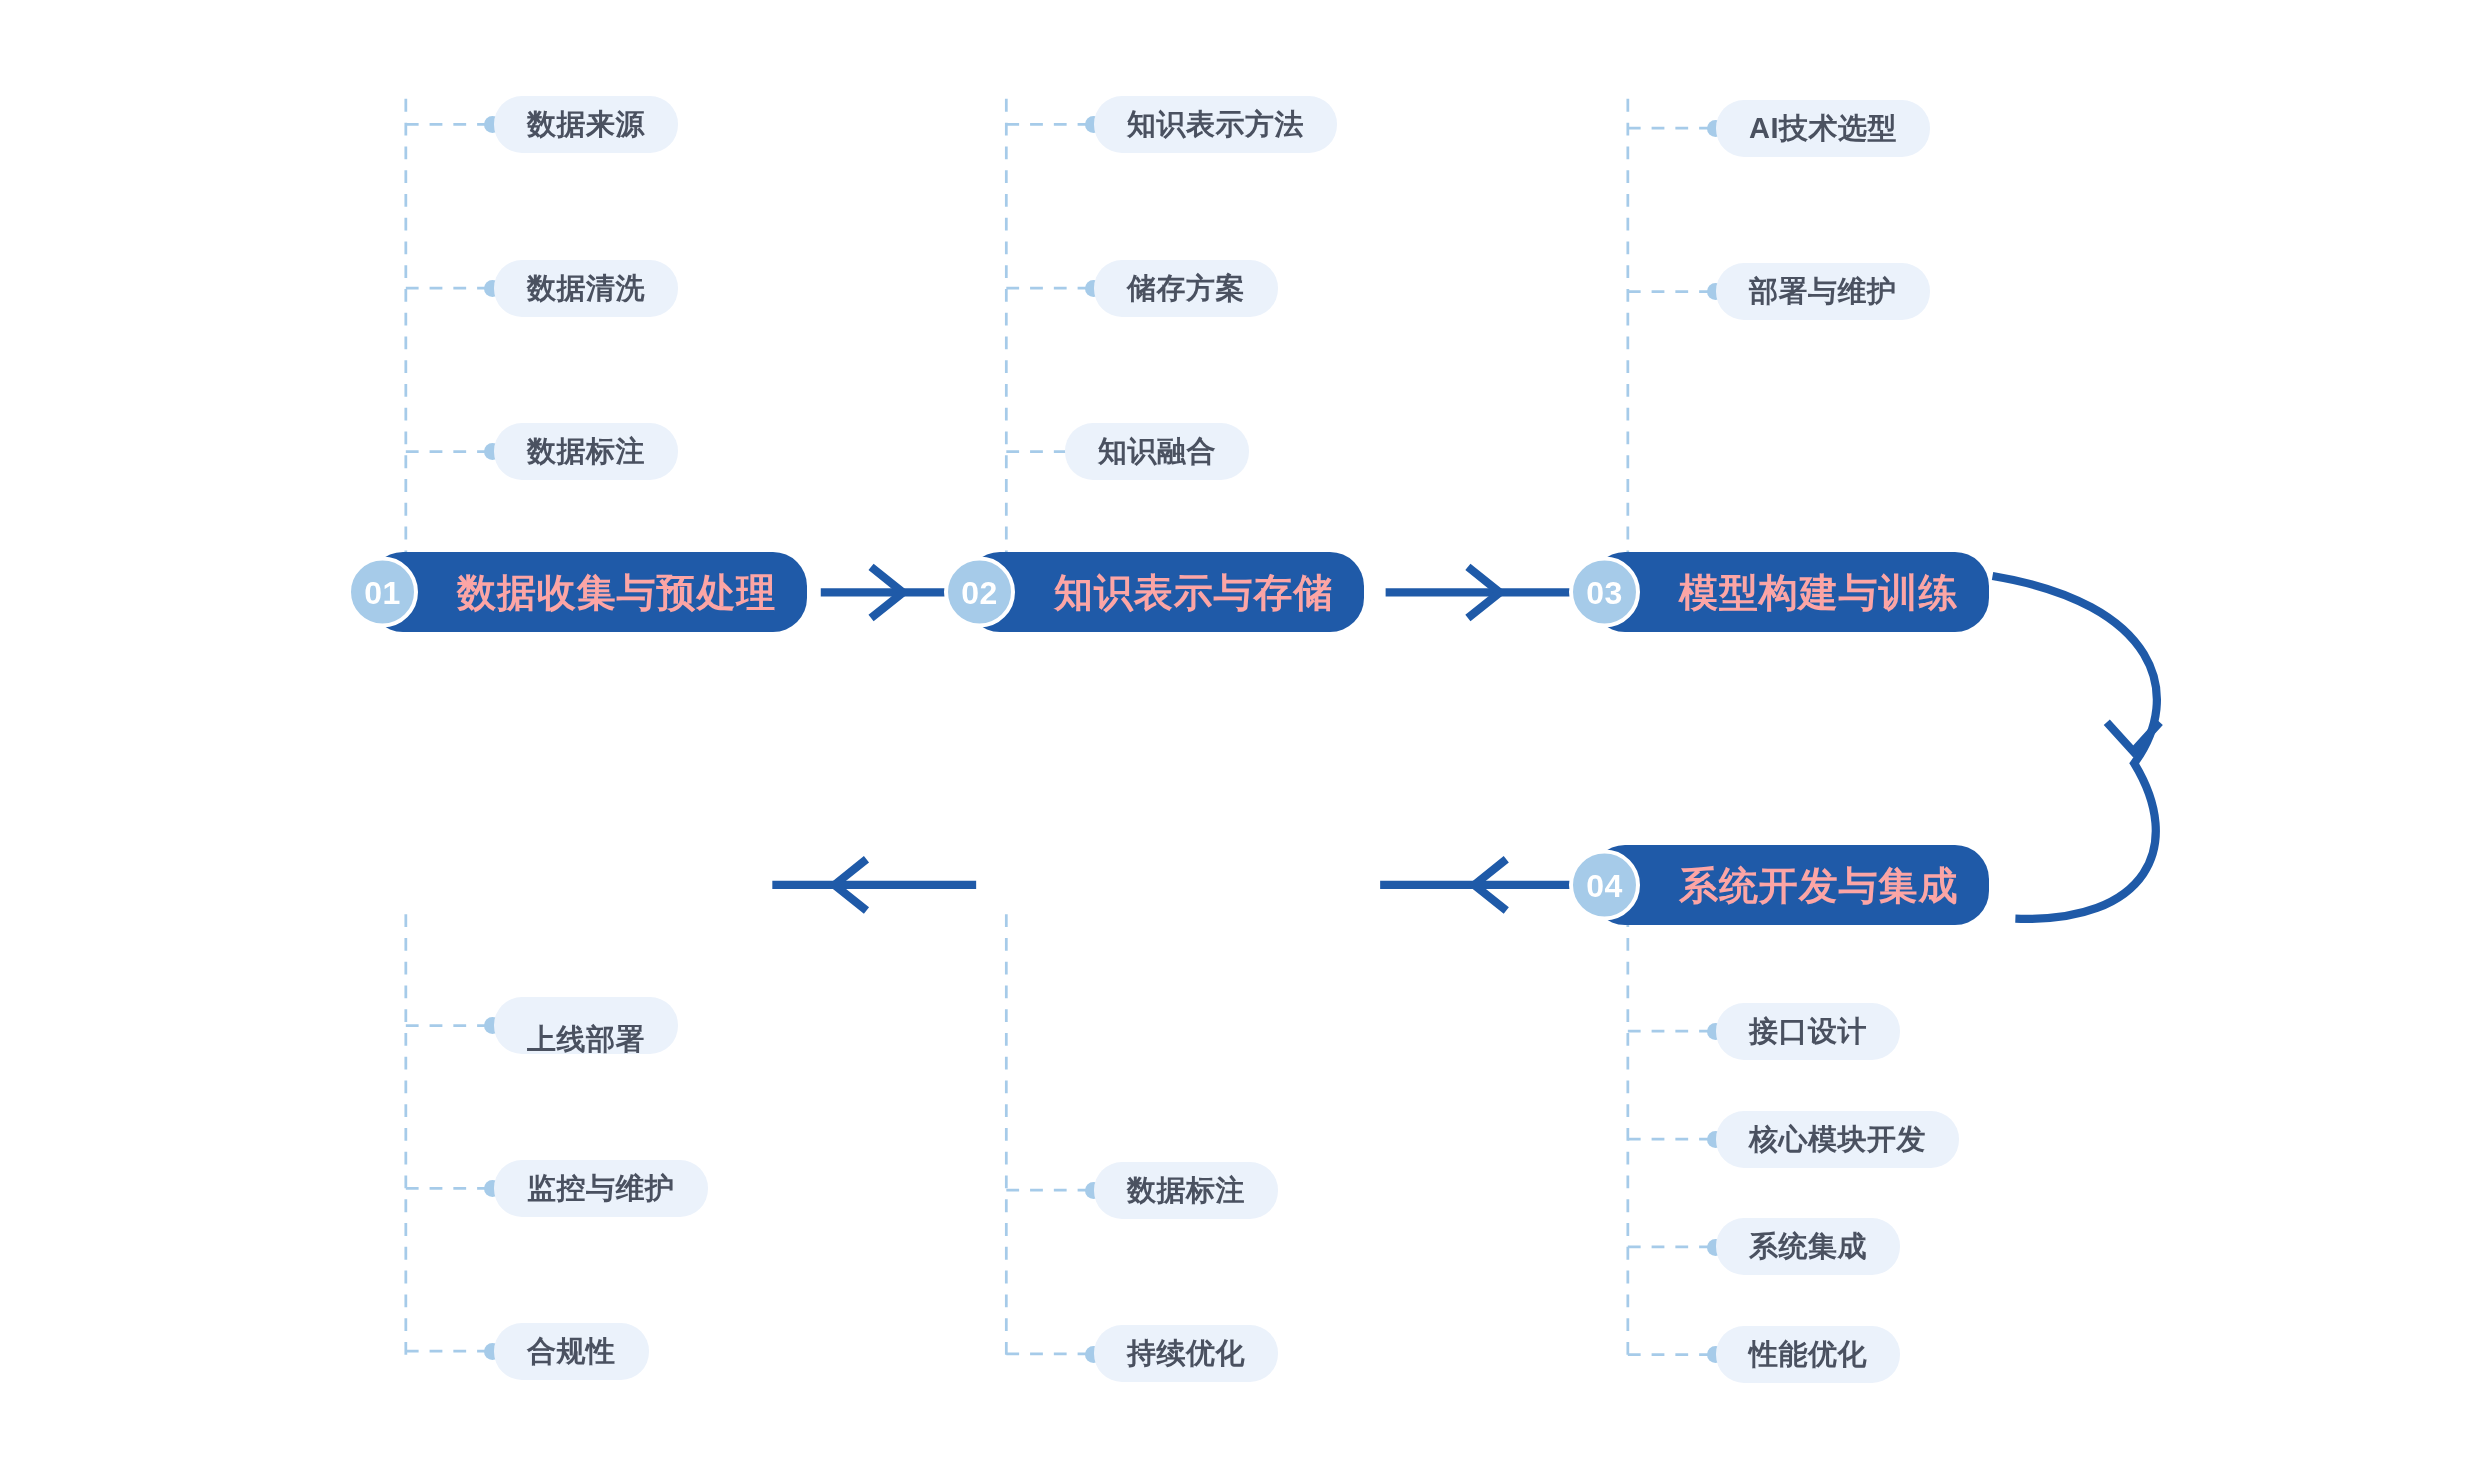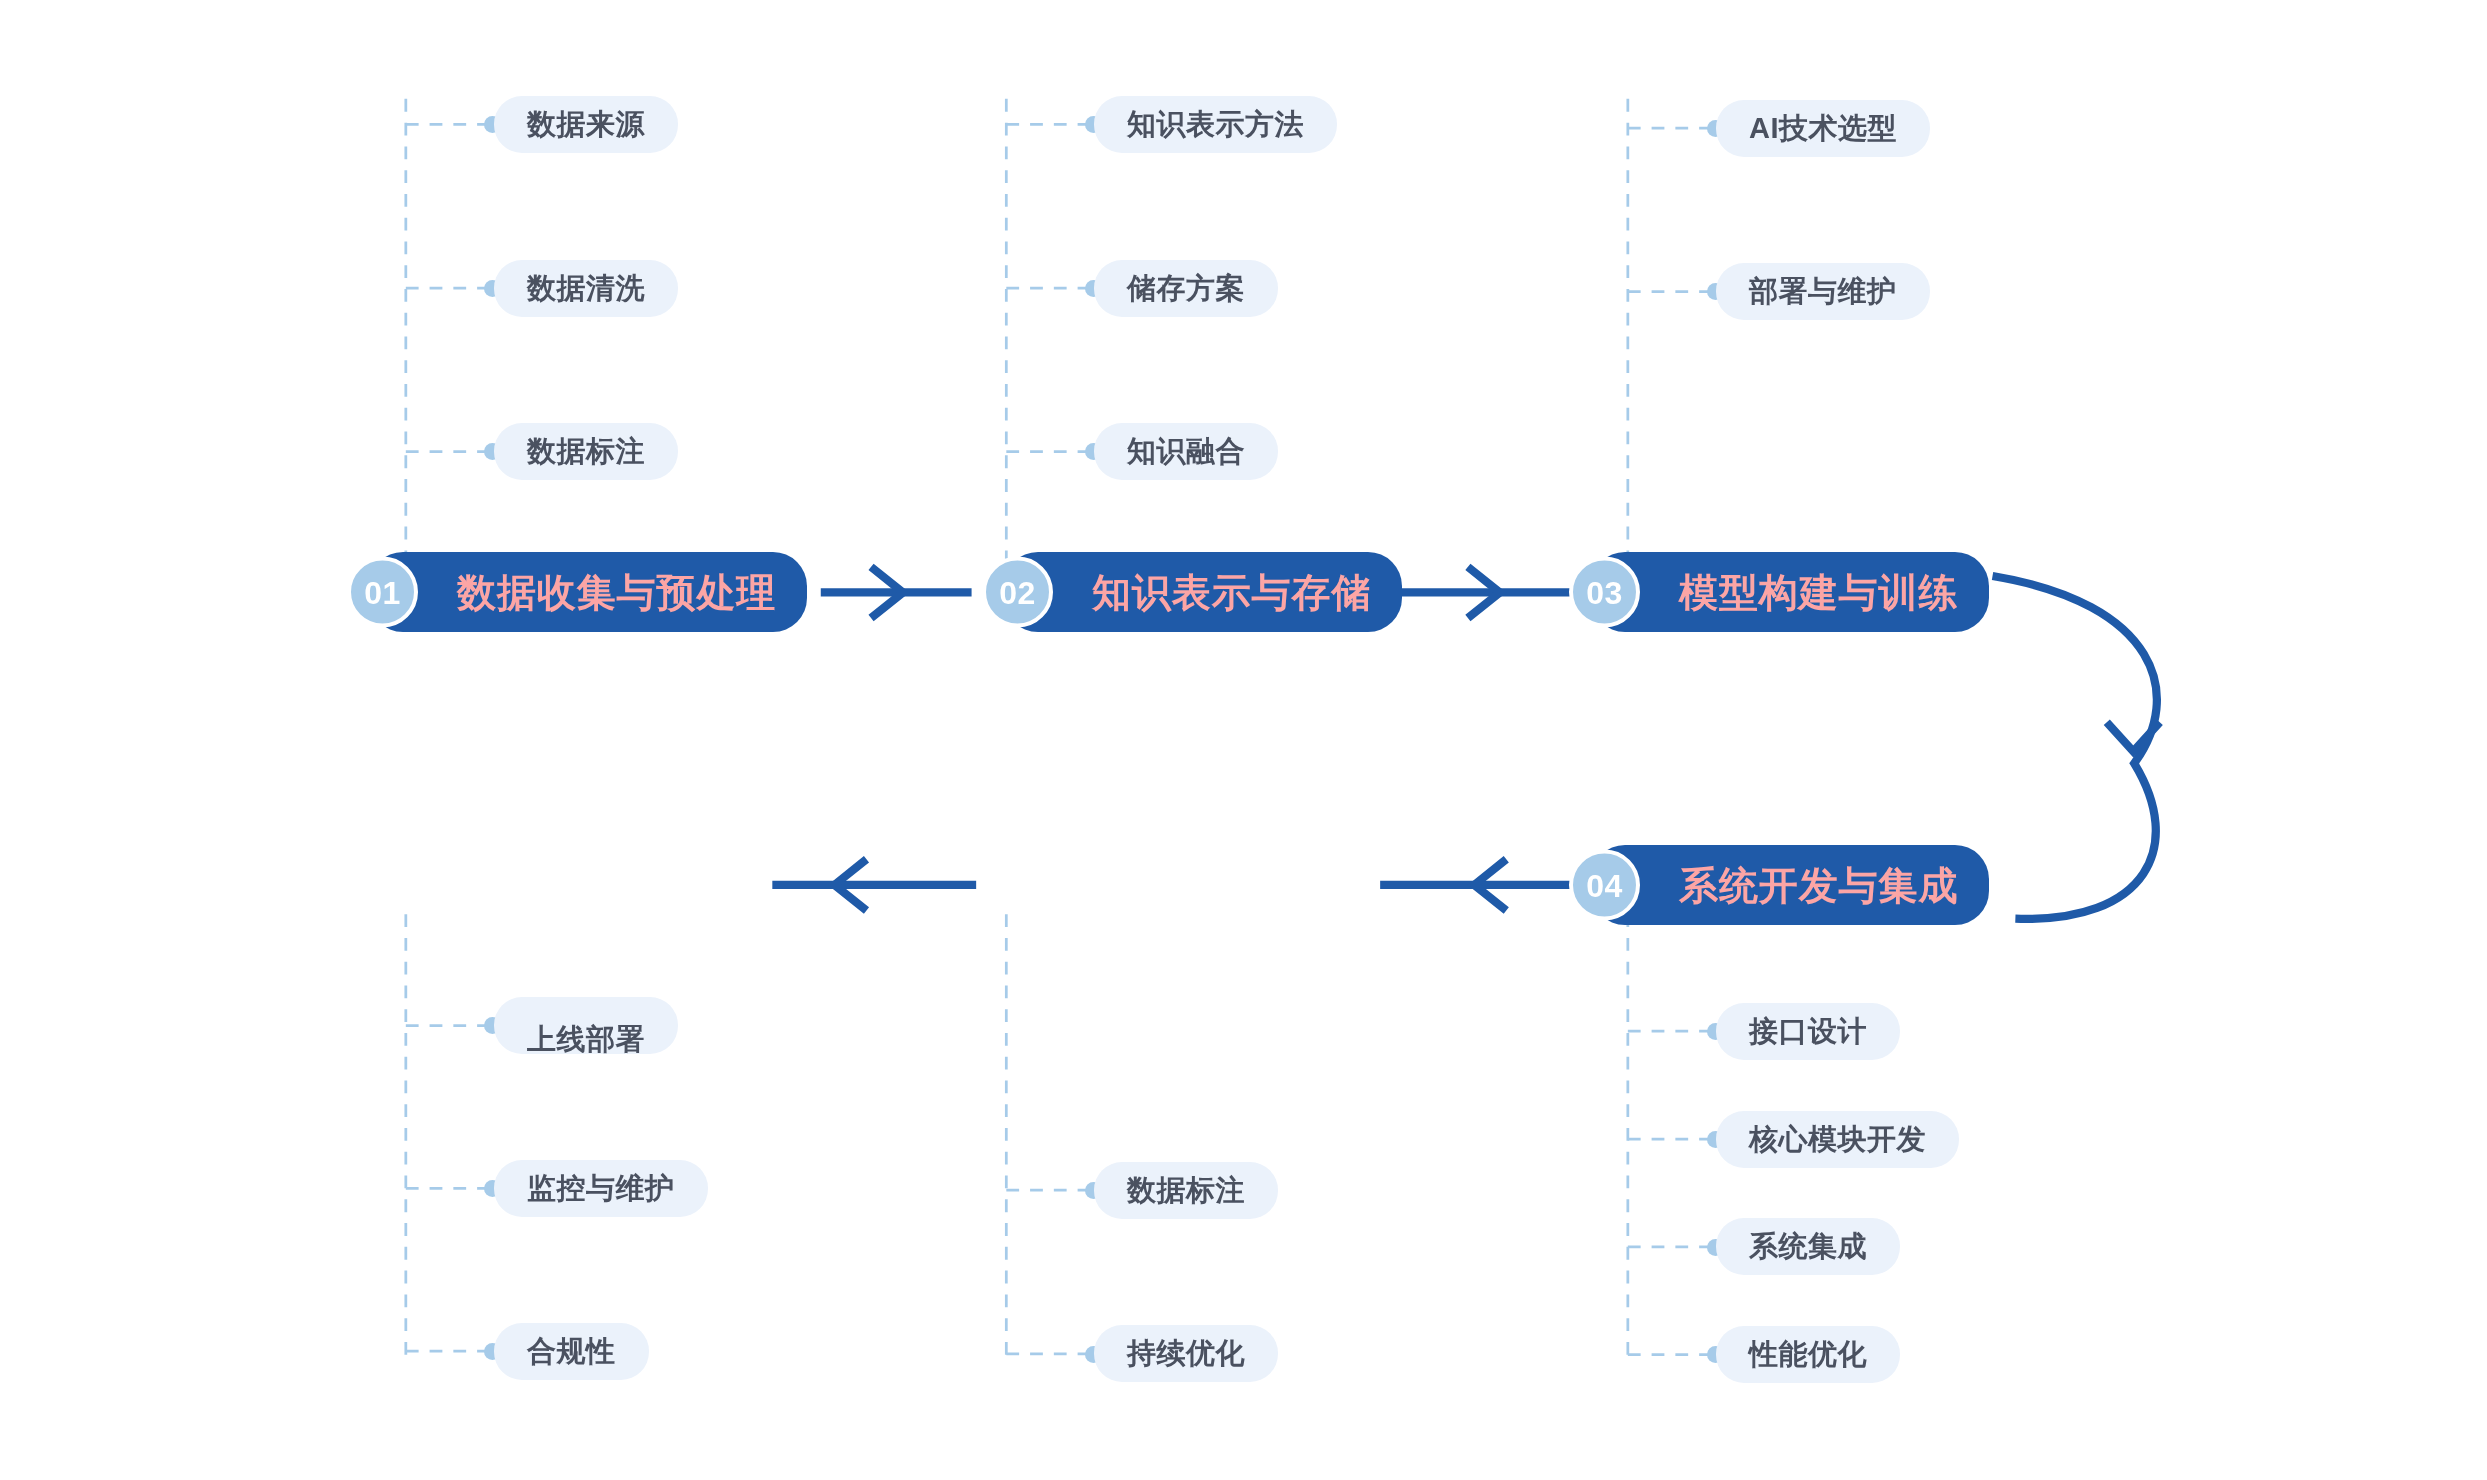--- a/index.html
+++ b/index.html
@@ -186,38 +186,38 @@
   </div>
   <div class="pill-dot" style="left:484px; top:280px;"></div>
   <div class="pill" style="left:494px; top:260px;">
     <span>数据清洗</span>
   </div>
   <div class="pill-dot" style="left:484px; top:443px;"></div>
   <div class="pill" style="left:494px; top:423px;">
     <span>数据标注</span>
   </div>
 
-  <div class="stage" style="left:1004px; top:558px;">
+  <div class="stage" style="left:966px; top:558px;">
     <div class="stage-bar">
       <div class="stage-badge">
         <span>02</span>
       </div>
       <div class="stage-label">知识表示与存储</div>
     </div>
   </div>
   <div class="pill-dot" style="left:1085px; top:116px;"></div>
   <div class="pill" style="left:1094px; top:96px;">
     <span>知识表示方法</span>
   </div>
   <div class="pill-dot" style="left:1085px; top:280px;"></div>
   <div class="pill" style="left:1094px; top:260px;">
     <span>储存方案</span>
   </div>
   <div class="pill-dot" style="left:1085px; top:443px;"></div>
-  <div class="pill" style="left:1094px; top:423px;">
+  <div class="pill" style="left:1065px; top:423px;">
     <span>知识融合</span>
   </div>
 
   <div class="stage" style="left:1591px; top:558px;">
     <div class="stage-bar">
       <div class="stage-badge">
         <span>03</span>
       </div>
       <div class="stage-label">模型构建与训练</div>
     </div>

